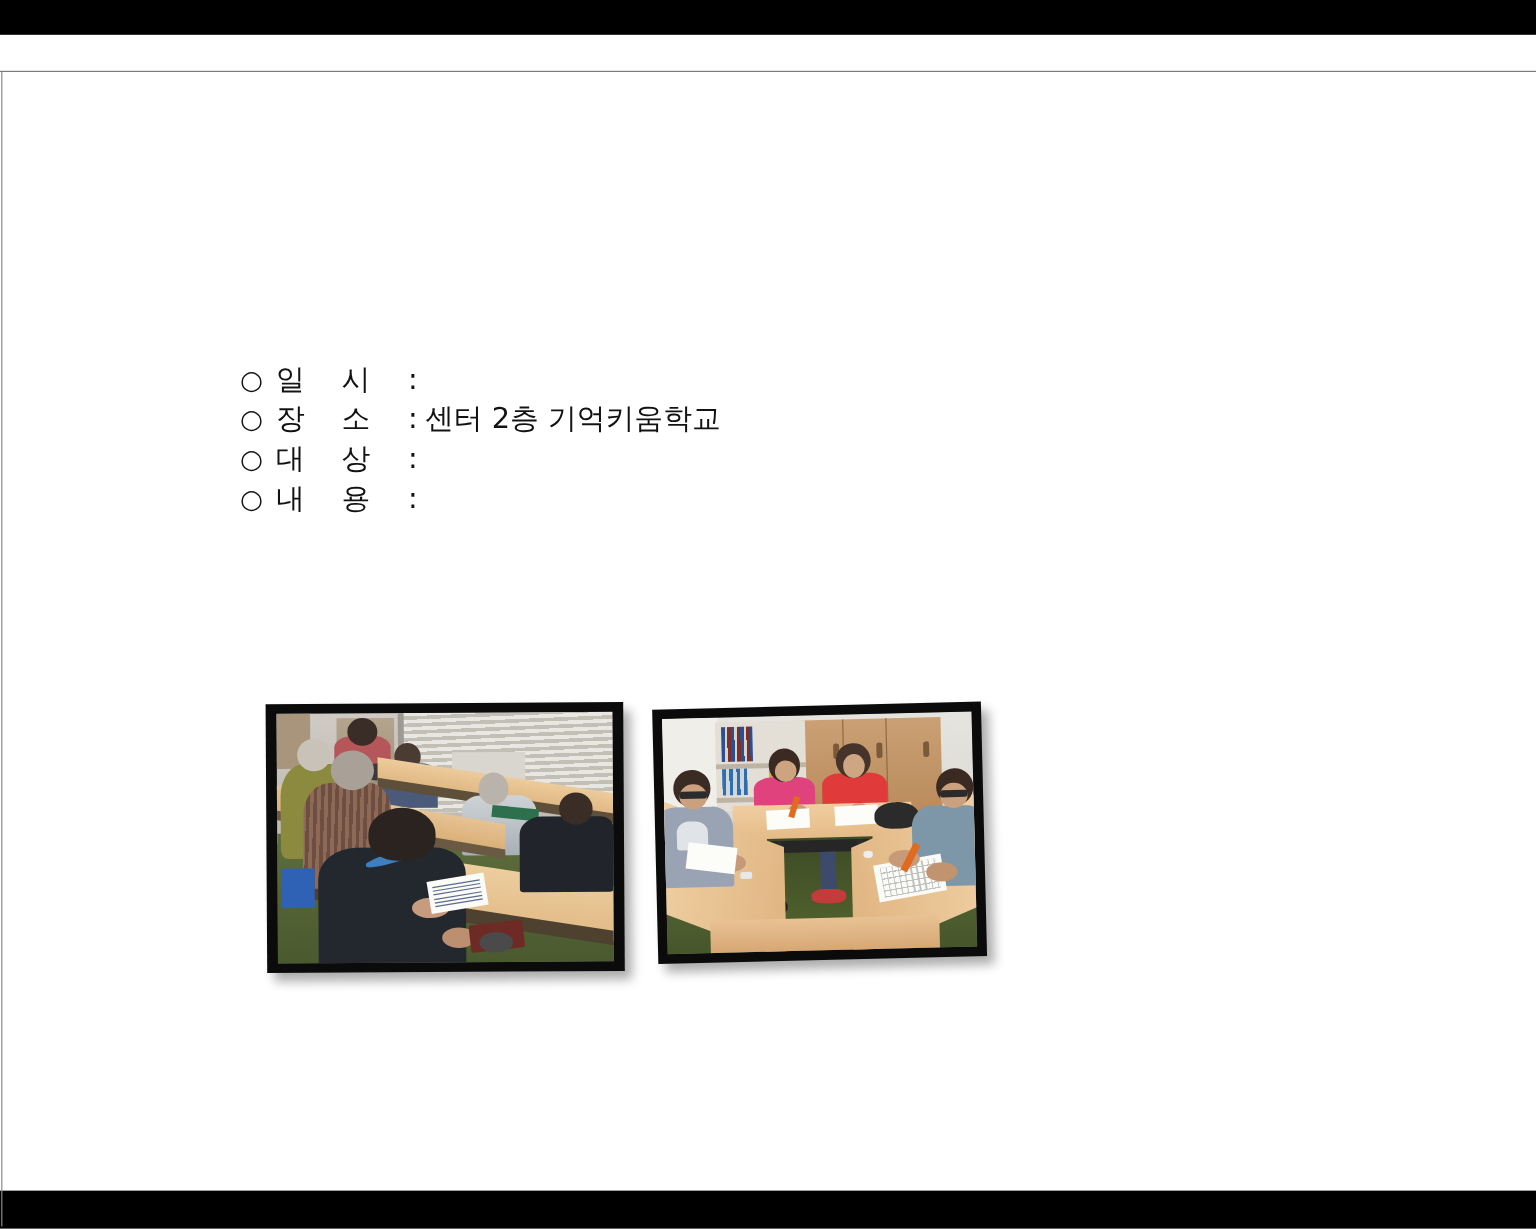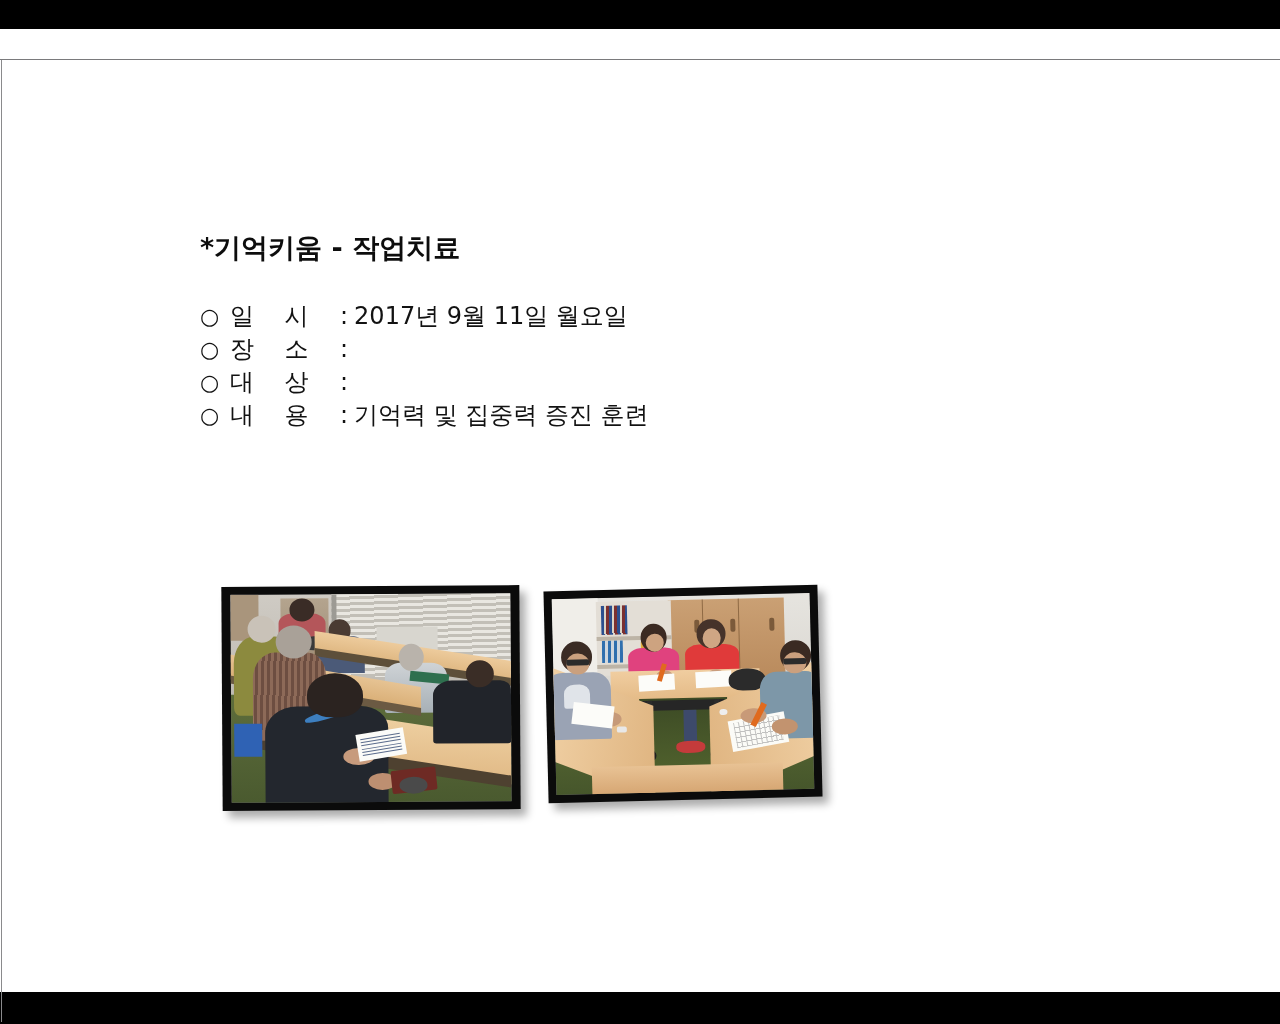--- a/index.html
+++ b/index.html
@@ -299,48 +299,46 @@
 <div id="slide-root">
 
   <div class="letterbox top"></div>
   <div class="letterbox bottom"></div>
 
   <div class="content">
 
     <div class="page-edge-top"></div>
     <div class="page-edge-left"></div>
 
-    <div class="slide-title">*기억키움 - 작업치료</div>
 
     <div class="bullet-list">
 
       <div class="bullet-row">
         <span class="bullet-marker">○</span>
         <span class="bullet-label">일    시</span>
         <span class="bullet-sep">:</span>
-        <span class="bullet-value">2017년 9월 11일 월요일</span>
       </div>
 
       <div class="bullet-row">
         <span class="bullet-marker">○</span>
         <span class="bullet-label">장    소</span>
         <span class="bullet-sep">:</span>
+        <span class="bullet-value">센터 2층 기억키움학교</span>
       </div>
 
       <div class="bullet-row">
         <span class="bullet-marker">○</span>
         <span class="bullet-label">대    상</span>
         <span class="bullet-sep">:</span>
       </div>
 
       <div class="bullet-row">
         <span class="bullet-marker">○</span>
         <span class="bullet-label">내    용</span>
         <span class="bullet-sep">:</span>
-        <span class="bullet-value">기억력 및 집중력 증진 훈련</span>
       </div>
 
     </div>
 
     <div class="photo-frame" id="photo-left">
       <div class="photo-inner">
         <div class="scene">
           <div class="l L-wall-back"></div>
           <div class="l L-door2"></div>
           <div class="l L-door"></div>

